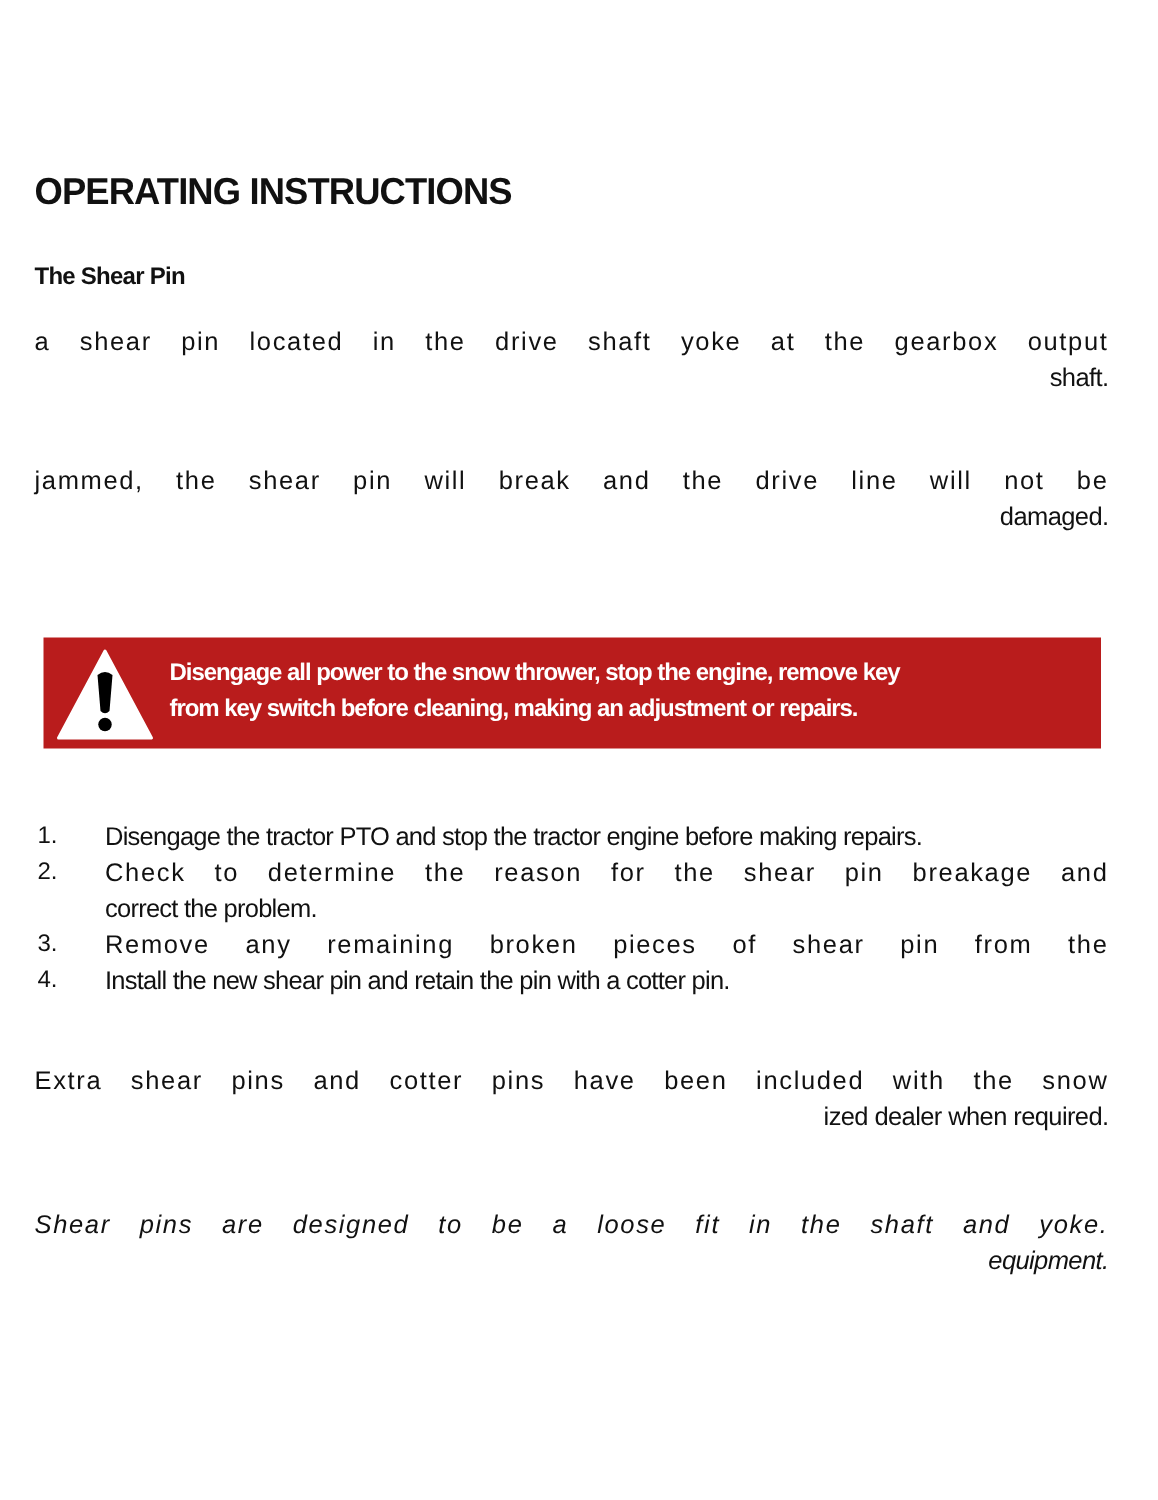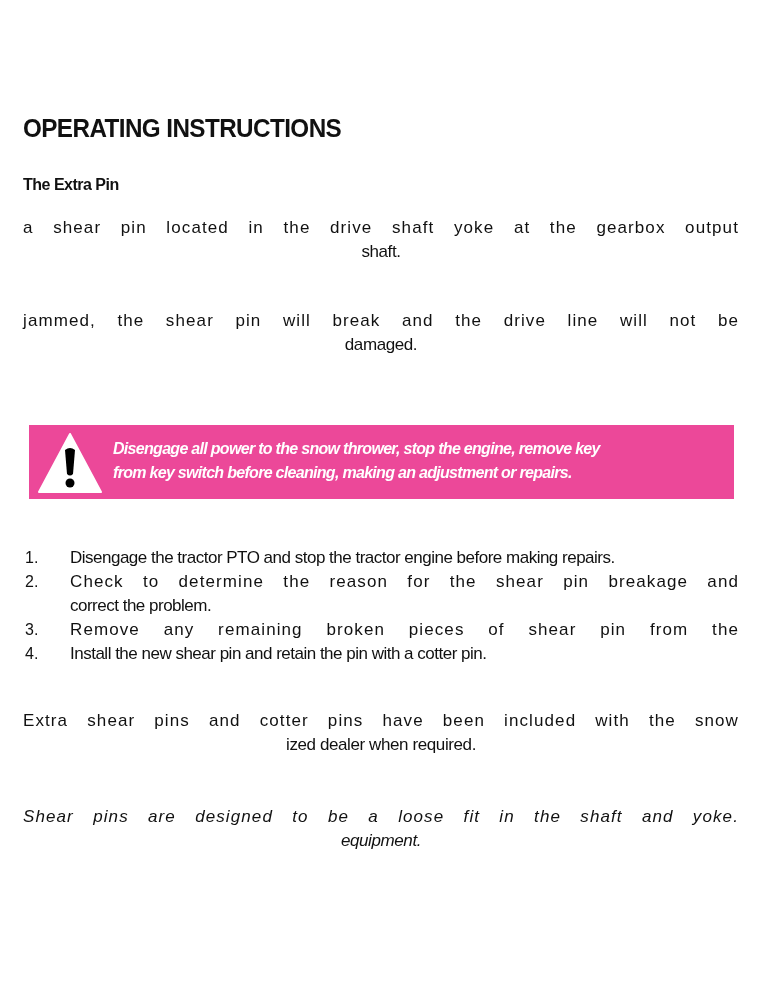--- a/index.html
+++ b/index.html
@@ -42,35 +42,34 @@
       line-height: 24px;
       margin: 0;
       text-align: justify;
       letter-spacing: 1.1px;
       word-spacing: 3px;
     }
     .para .last {
       display: block;
       letter-spacing: -0.4px;
       word-spacing: 0;
-      text-align: center;
+      text-align: right;
     }
     .para .line {
       display: block;
       text-align-last: justify;
     }
     .warning-box {
       position: absolute;
       left: 29px;
       top: 425px;
       width: 705px;
       height: 74px;
-      background: #ec4899;
+      background: #b91c1c;
       color: #ffffff;
-      font-style: italic;
     }
     .warning-icon {
       position: absolute;
       left: 8px;
       top: 7px;
       width: 66px;
       height: 62px;
     }
     .warning-text {
       position: absolute;
@@ -116,21 +115,21 @@
       display: block;
       letter-spacing: -0.5px;
       word-spacing: 0;
     }
   </style>
 </head>
 <body>
 
 <h1 class="page-title">OPERATING INSTRUCTIONS</h1>
 
-<h2 class="section-title">The Extra Pin</h2>
+<h2 class="section-title">The Shear Pin</h2>
 
 <p class="para" style="top:216px;">
   <span class="line">a shear pin located in the drive shaft yoke at the gearbox output</span>
   <span class="last">shaft.</span>
 </p>
 
 <p class="para" style="top:309px;">
   <span class="line">jammed, the shear pin will break and the drive line will not be</span>
   <span class="last">damaged.</span>
 </p>

